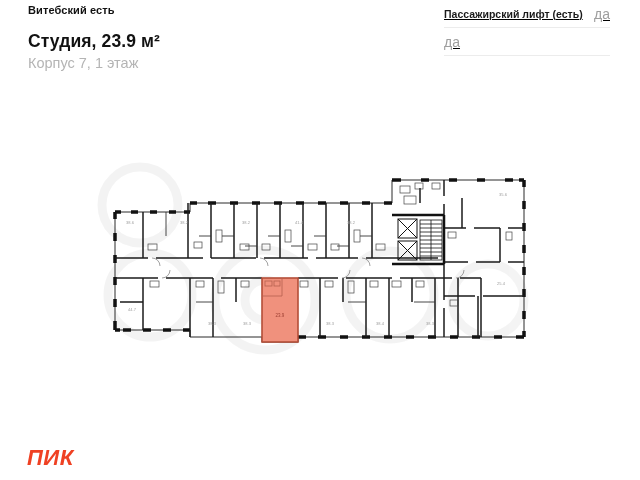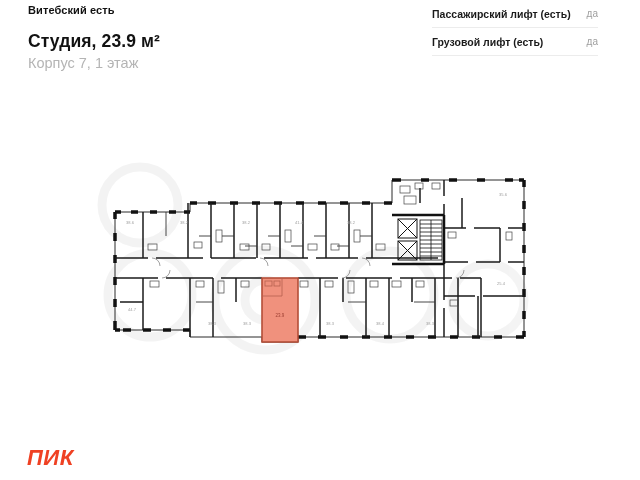--- a/index.html
+++ b/index.html
@@ -7,27 +7,27 @@
     width:640px;height:480px;position:relative;overflow:hidden;
     background:#ffffff;
     font-family:"Liberation Sans", sans-serif;
   }
   
   .header{position:absolute;left:28px;top:4px;width:360px;}
   .project-name{font-size:11px;font-weight:700;color:#121212;letter-spacing:.1px;}
   .flat-title{font-size:17.5px;font-weight:700;color:#121212;margin-top:15px;letter-spacing:.1px;}
   .flat-subtitle{font-size:14.5px;font-weight:400;color:#b4b4b4;margin-top:3px;}
   
-  .attrs{position:absolute;left:432px;top:0;width:166px;}
+  .attrs{position:absolute;left:444px;top:0;width:166px;text-decoration:underline;}
   .attr-row{
     display:flex;justify-content:space-between;align-items:center;
     height:27px;border-bottom:1px solid #ececec;
   }
   .attr-label{font-size:10.5px;font-weight:700;color:#1a1a1a;white-space:nowrap;}
-  .attr-value{font-size:10px;color:#9e9e9e;}
+  .attr-value{font-size:14px;color:#9e9e9e;}
   
   .plan{position:absolute;left:0;top:0;width:640px;height:480px;margin:0;}
   .plan svg{display:block;}
   
   .logo{
     position:absolute;left:27px;top:445px;
     font-size:22px;font-weight:800;letter-spacing:.5px;cursor:pointer;font-style:italic;
   }
 </style>
 </head>
@@ -38,21 +38,20 @@
   <div class="flat-title">Студия, 23.9 м²</div>
   <div class="flat-subtitle">Корпус 7, 1 этаж</div>
 </div>
 
 <div class="attrs">
   <div class="attr-row">
     <span class="attr-label">Пассажирский лифт (есть)</span>
     <span class="attr-value">да</span>
   </div>
   <div class="attr-row">
-    <span class="attr-label">Грузовой лифт (есть)</span>
     <span class="attr-value">да</span>
   </div>
 </div>
 
 <figure class="plan">
 <svg width="640" height="480" viewBox="0 0 640 480" xmlns="http://www.w3.org/2000/svg">
 
   <g fill="none" stroke="#000000" opacity="0.045" stroke-width="9">
     <circle cx="150" cy="295" r="42"></circle>
     <circle cx="265" cy="300" r="50"></circle>

